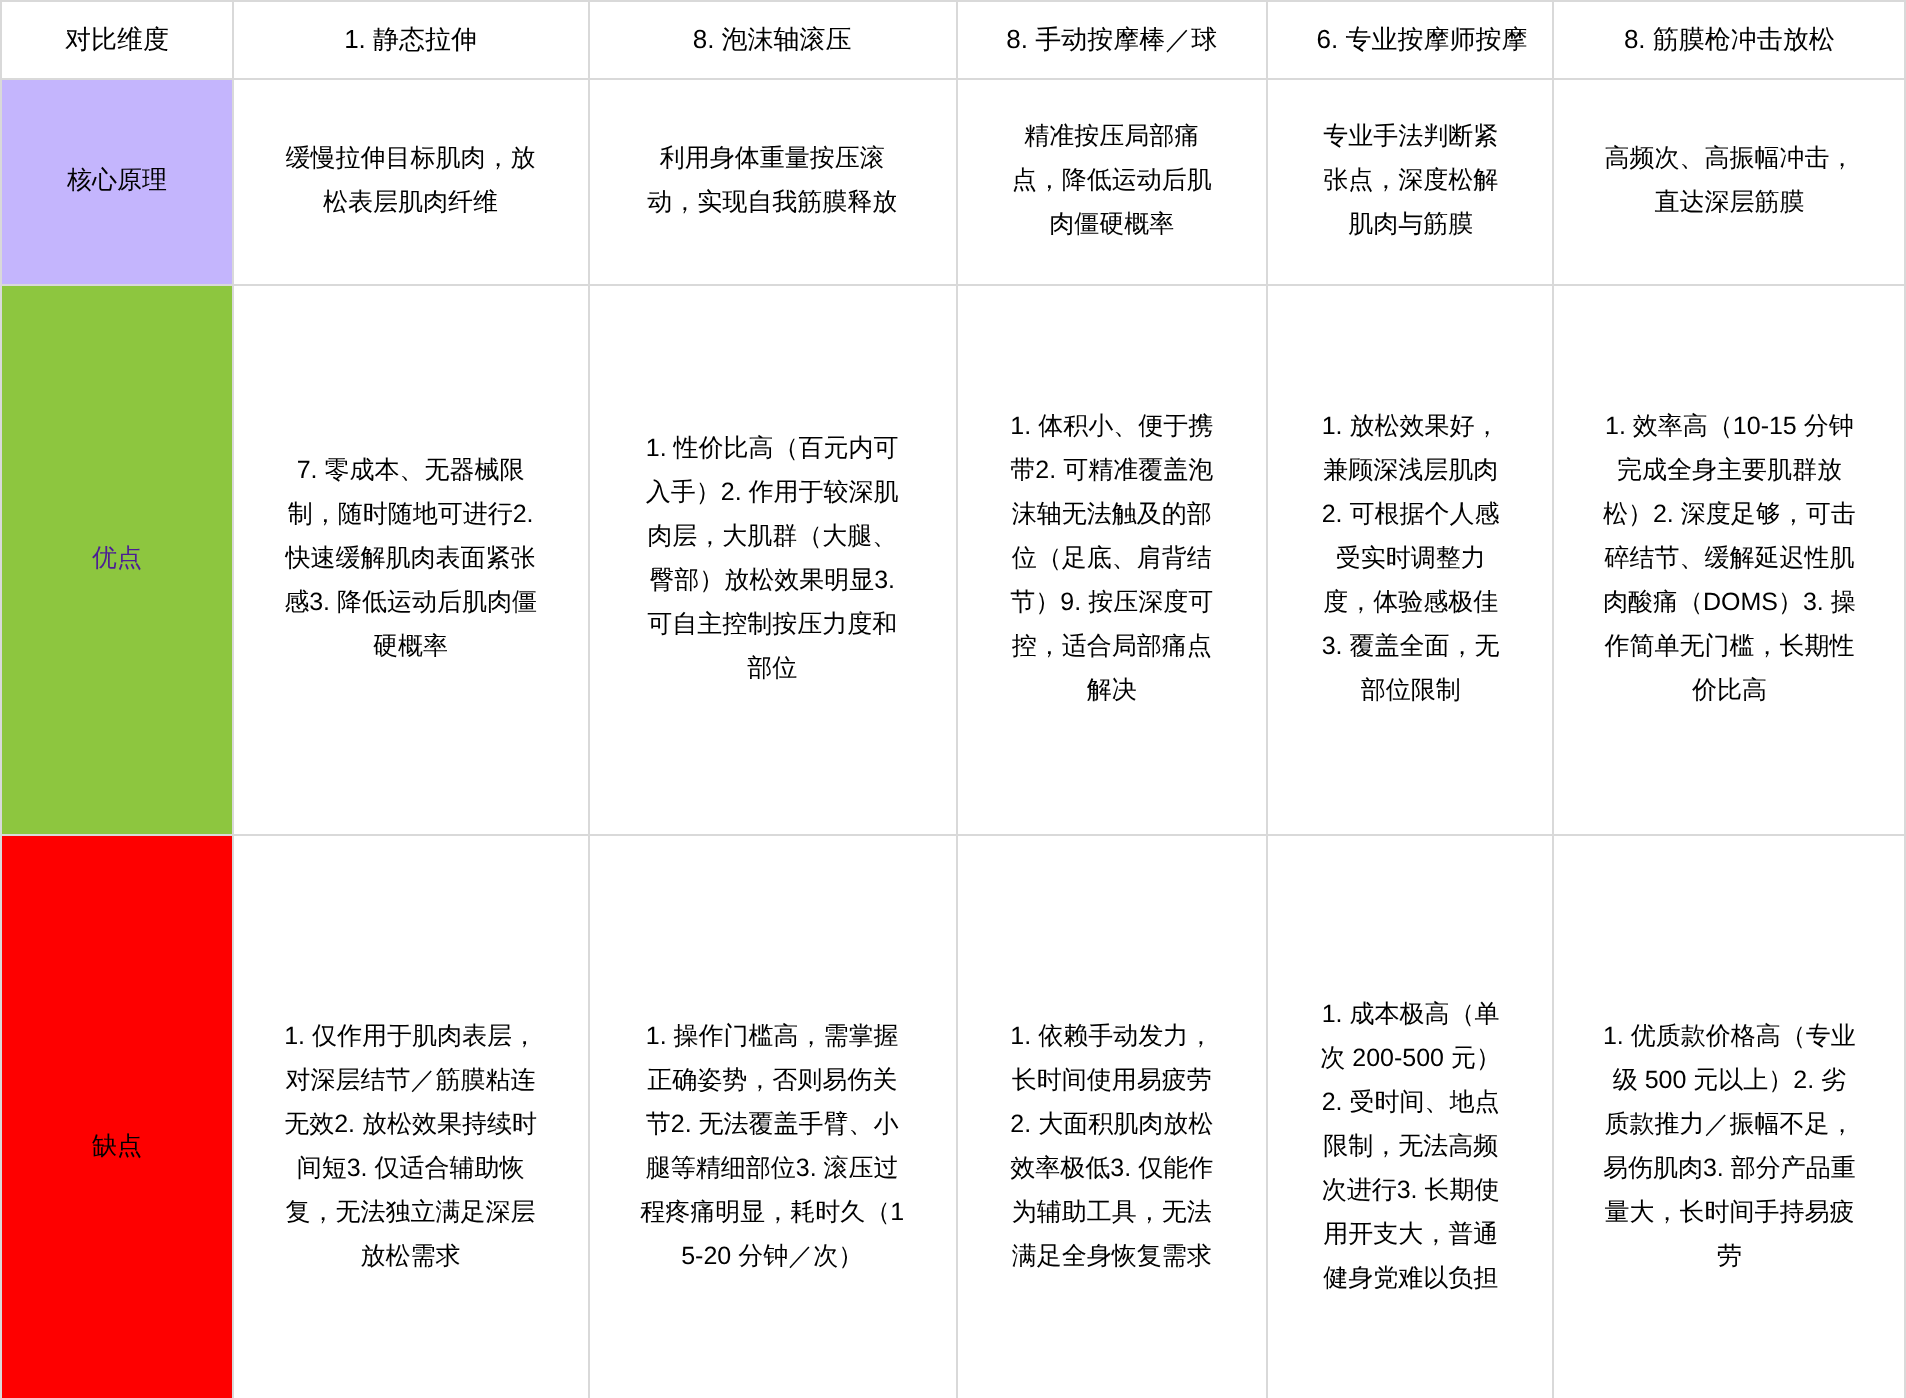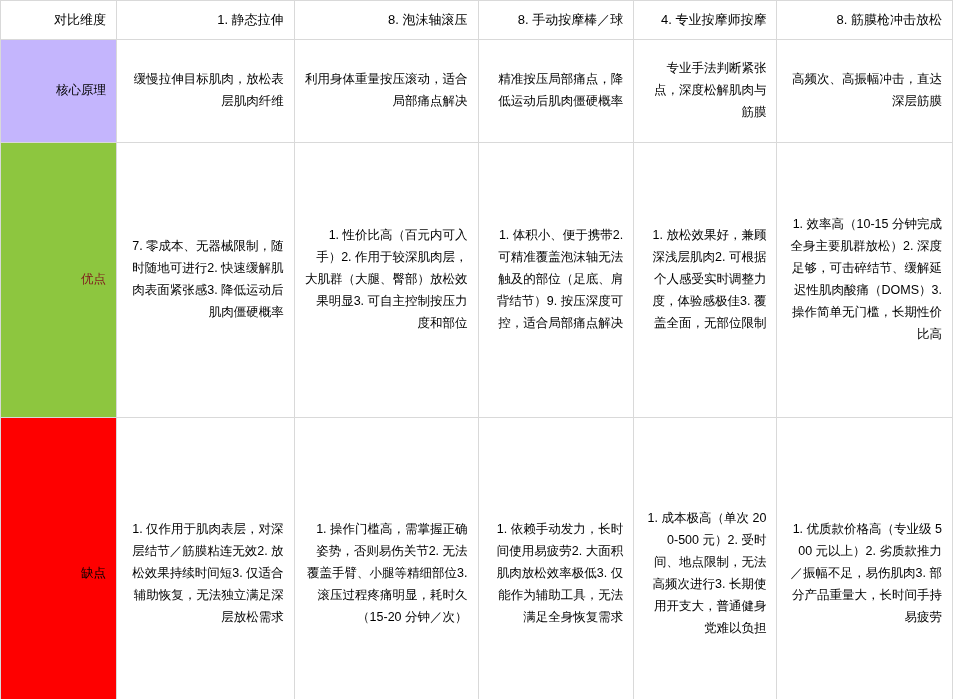--- a/index.html
+++ b/index.html
@@ -18,22 +18,22 @@
     border-collapse: collapse;
     width: 953px;
     table-layout: fixed;
   }
   table.compare td, table.compare th {
     border: 1px solid #d9d9d9;
     vertical-align: middle;
     font-weight: normal;
     font-size: 12.5px;
     line-height: 1.75;
-    padding: 6px 10px;
-    text-align: right;
+    padding: 6px 24px;
+    text-align: center;
     word-break: break-all;
   }
   
   col.c0 { width: 111px; }
   col.c1 { width: 170px; }
   col.c2 { width: 176px; }
   col.c3 { width: 149px; }
   col.c4 { width: 137px; }
   col.c5 { width: 168px; }
 
@@ -53,21 +53,21 @@
   
   td.rowlabel {
     font-weight: bold;
     font-size: 13px;
   }
   td.rowlabel.plain {
     background: #c4b5fd;
   }
   td.rowlabel.pros {
     background: #8dc63f;
-    color: #7f1d1d;
+    color: #4c1d95;
   }
   td.rowlabel.cons {
     background: #fe0000;
     color: #000000;
   }
 
   tr.principle td { height: 90px; }
   tr.pros td { height: 262px; }
   tr.cons td { height: 300px; }
 
@@ -87,28 +87,28 @@
       <col class="c3">
       <col class="c4">
       <col class="c5">
   </colgroup>
   <tbody>
     <tr class="head">
       <td class="rowlabel">对比维度</td>
       <td>1. 静态拉伸</td>
       <td>8. 泡沫轴滚压</td>
       <td>8. 手动按摩棒／球</td>
-      <td>4. 专业按摩师按摩</td>
+      <td>6. 专业按摩师按摩</td>
       <td>8. 筋膜枪冲击放松</td>
     </tr>
 
     <tr class="principle">
       <td class="rowlabel plain">核心原理</td>
       <td class="body">缓慢拉伸目标肌肉，放松表层肌肉纤维</td>
-      <td class="body">利用身体重量按压滚动，适合局部痛点解决</td>
+      <td class="body">利用身体重量按压滚动，实现自我筋膜释放</td>
       <td class="body">精准按压局部痛点，降低运动后肌肉僵硬概率</td>
       <td class="body">专业手法判断紧张点，深度松解肌肉与筋膜</td>
       <td class="body">高频次、高振幅冲击，直达深层筋膜</td>
     </tr>
 
     <tr class="pros">
       <td class="rowlabel pros">优点</td>
       <td class="body">7. 零成本、无器械限制，随时随地可进行2. 快速缓解肌肉表面紧张感3. 降低运动后肌肉僵硬概率</td>
       <td class="body">1. 性价比高（百元内可入手）2. 作用于较深肌肉层，大肌群（大腿、臀部）放松效果明显3. 可自主控制按压力度和部位</td>
       <td class="body">1. 体积小、便于携带2. 可精准覆盖泡沫轴无法触及的部位（足底、肩背结节）9. 按压深度可控，适合局部痛点解决</td>

